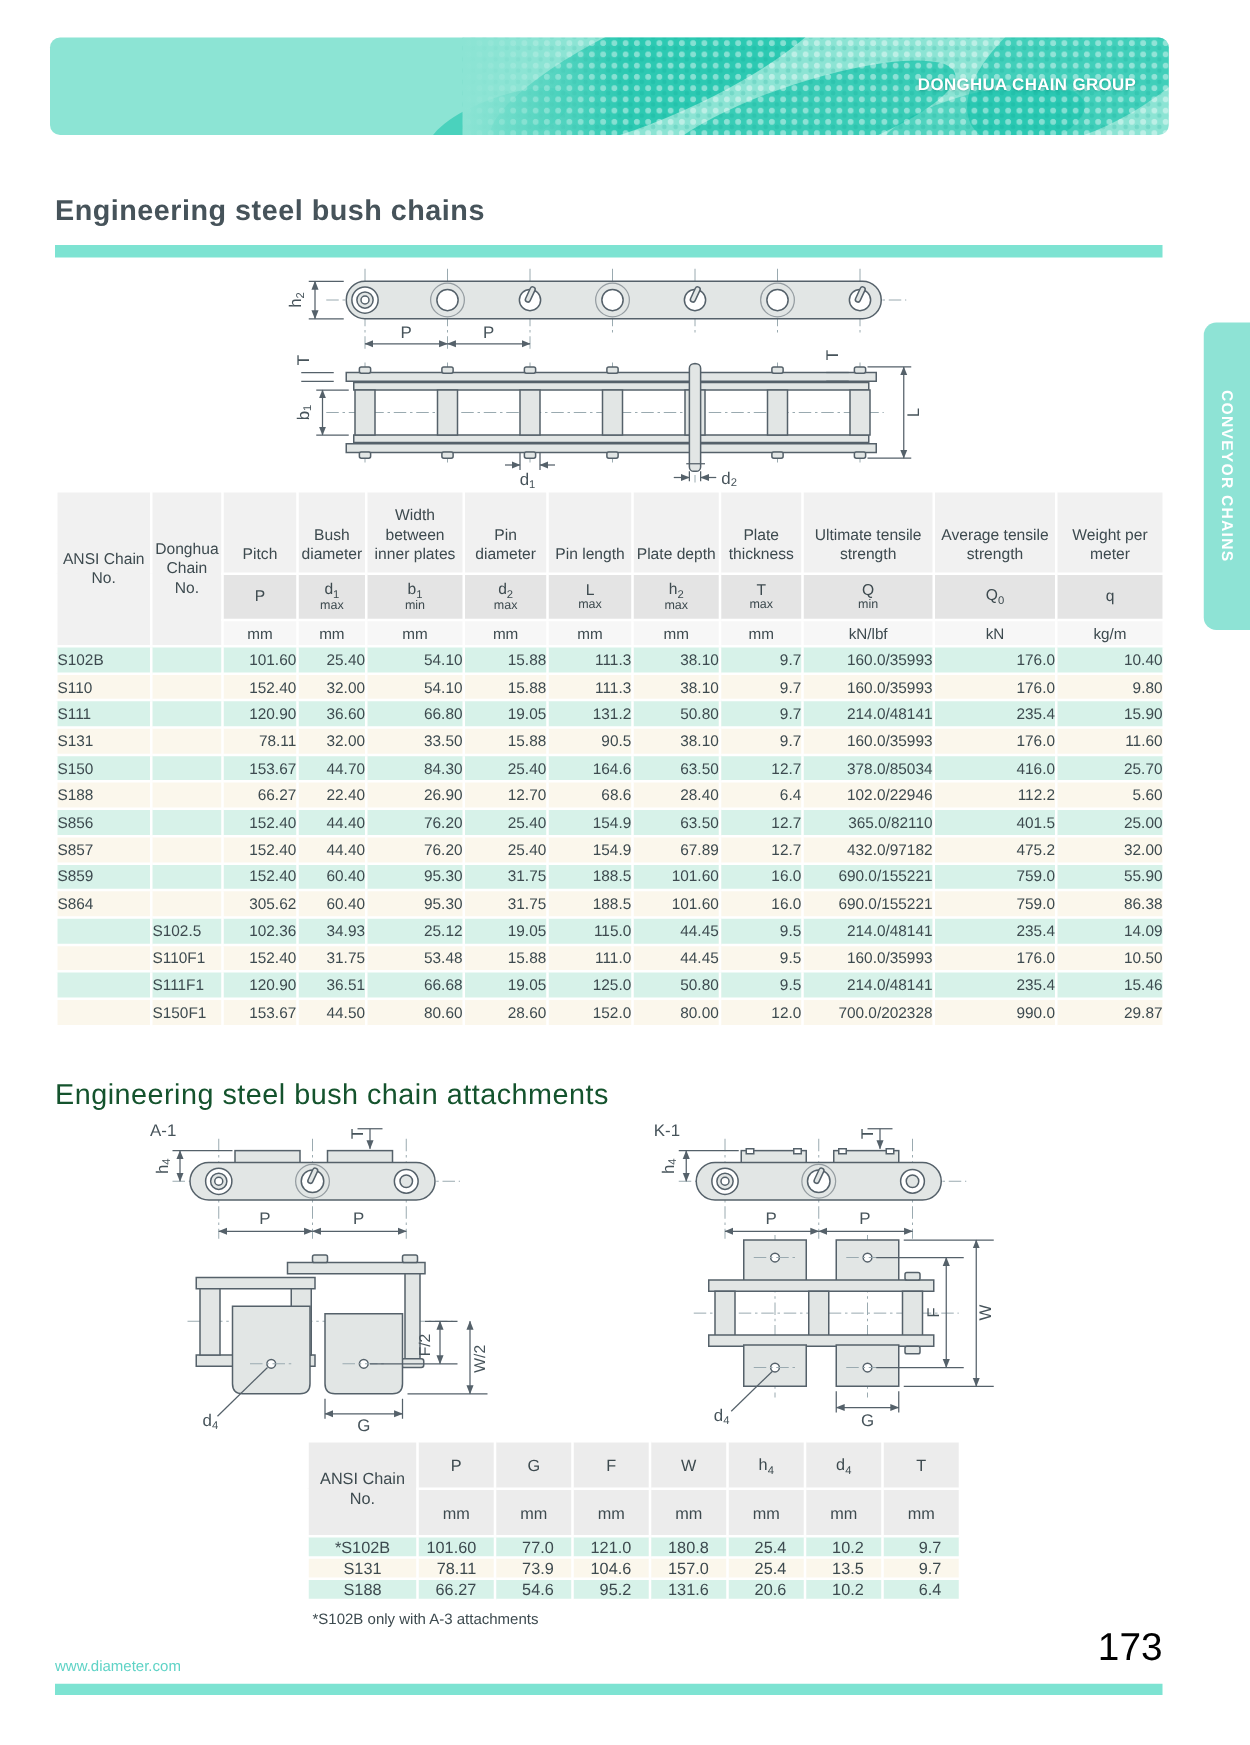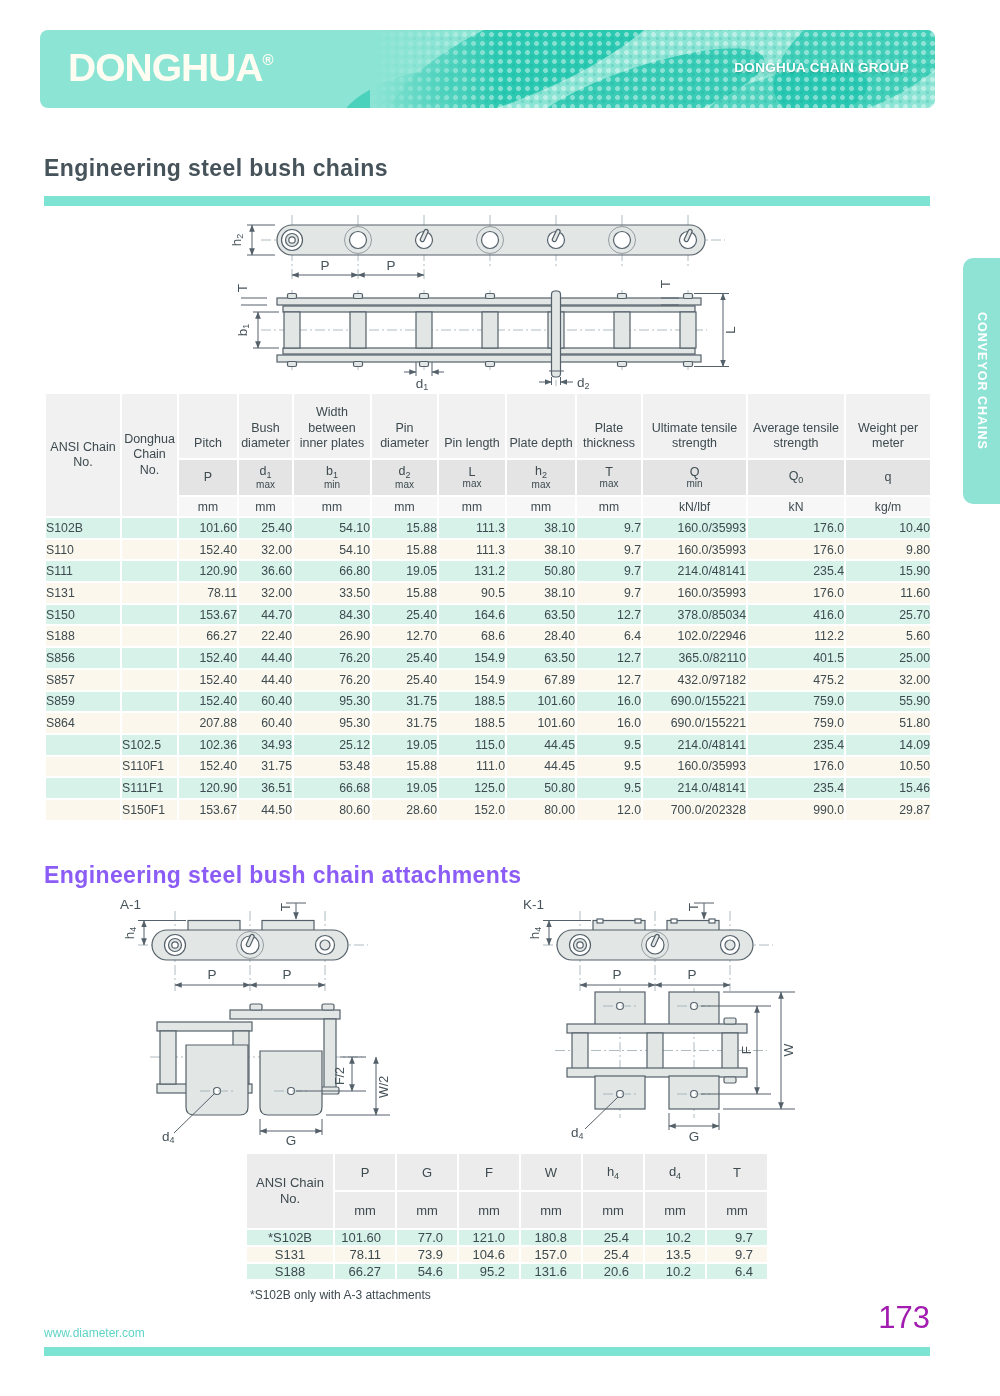--- a/index.html
+++ b/index.html
@@ -23,25 +23,25 @@
   .brand{position:absolute;left:28px;top:50%;transform:translateY(-53%);color:#fffdf2;font-size:39px;font-weight:bold;letter-spacing:-1px}
   .brand .reg{font-size:15px;vertical-align:16px;letter-spacing:0}
   .group{position:absolute;right:26px;top:30px;color:#ffffff;font-size:13.5px;font-weight:bold;letter-spacing:.3px;text-shadow:0 1px 2px rgba(0,110,95,.45)}
 
   
   .side-tab{position:absolute;left:963px;top:258px;width:37px;height:246px;background:#8ee3d5;border-radius:10px 0 0 10px;display:flex;align-items:center;justify-content:center}
   .side-tab span{writing-mode:vertical-rl;color:#fff;font-weight:bold;font-size:12.5px;letter-spacing:1px;white-space:nowrap}
 
   
   .h1a{position:absolute;left:44px;top:155px;font-size:23px;font-weight:bold;color:#46535a;letter-spacing:.4px}
-  .h1b{position:absolute;left:44px;top:862px;font-size:23px;font-weight:bold;color:#8b5cf6;letter-spacing:.4px}
+  .h1b{position:absolute;left:44px;top:862px;font-size:23px;font-weight:normal;color:#14532d;letter-spacing:.4px}
   .bar1{position:absolute;left:44px;top:196px;width:886px;height:10px;background:#7de3d2}
   .bar-footer{position:absolute;left:44px;top:1347px;width:886px;height:9px;background:#7de3d2}
   .footer-url{position:absolute;left:44px;top:1326px;font-size:12px;color:#5fd3c6}
-  .page-num{position:absolute;left:44px;top:1300px;width:886px;text-align:right;font-size:31px;color:#a21caf}
+  .page-num{position:absolute;left:44px;top:1300px;width:886px;text-align:right;font-size:31px;color:#000000}
   .footnote{position:absolute;left:250px;top:1288px;font-size:12px;color:#3d4a4f}
 
   
   svg{position:absolute;overflow:visible}
   #diag-chain{left:225px;top:212px;width:520px;height:178px}
   #diag-a1{left:100px;top:893px;width:400px;height:258px}
   #diag-k1{left:505px;top:893px;width:410px;height:268px}
   .pl{fill:#e2e6e5;stroke:#55616a;stroke-width:1.2}
   .wh{fill:#ffffff;stroke:#55616a;stroke-width:1.2}
   .ln{stroke:#55616a;stroke-width:1;fill:none}
@@ -81,21 +81,20 @@
 <div class="banner">
   <div class="pattern">
     <div class="blob b1"></div>
     <div class="blob b2"></div>
     <div class="blob b3"></div>
     <div class="blob b4"></div>
     <div class="blob b5"></div>
     <div class="dots"></div>
     <div class="fade"></div>
   </div>
-  <div class="brand"><span>DONGHUA</span><span class="reg">®</span></div>
   <div class="group">DONGHUA CHAIN GROUP</div>
 </div>
 
 <div class="side-tab">
   <span>CONVEYOR CHAINS</span>
 </div>
 
 <div class="h1a">Engineering steel bush chains</div>
 <div class="bar1"></div>
 
@@ -397,30 +396,30 @@
         <td class="num">188.5</td>
         <td class="num">101.60</td>
         <td class="num">16.0</td>
         <td class="num">690.0/155221</td>
         <td class="num">759.0</td>
         <td class="num">55.90</td>
       </tr>
       <tr class="cream">
         <td class="chain">S864</td>
         <td class="chain"></td>
-        <td class="num">207.88</td>
+        <td class="num">305.62</td>
         <td class="num">60.40</td>
         <td class="num">95.30</td>
         <td class="num">31.75</td>
         <td class="num">188.5</td>
         <td class="num">101.60</td>
         <td class="num">16.0</td>
         <td class="num">690.0/155221</td>
         <td class="num">759.0</td>
-        <td class="num">51.80</td>
+        <td class="num">86.38</td>
       </tr>
       <tr class="mint">
         <td class="chain"></td>
         <td class="chain">S102.5</td>
         <td class="num">102.36</td>
         <td class="num">34.93</td>
         <td class="num">25.12</td>
         <td class="num">19.05</td>
         <td class="num">115.0</td>
         <td class="num">44.45</td>

